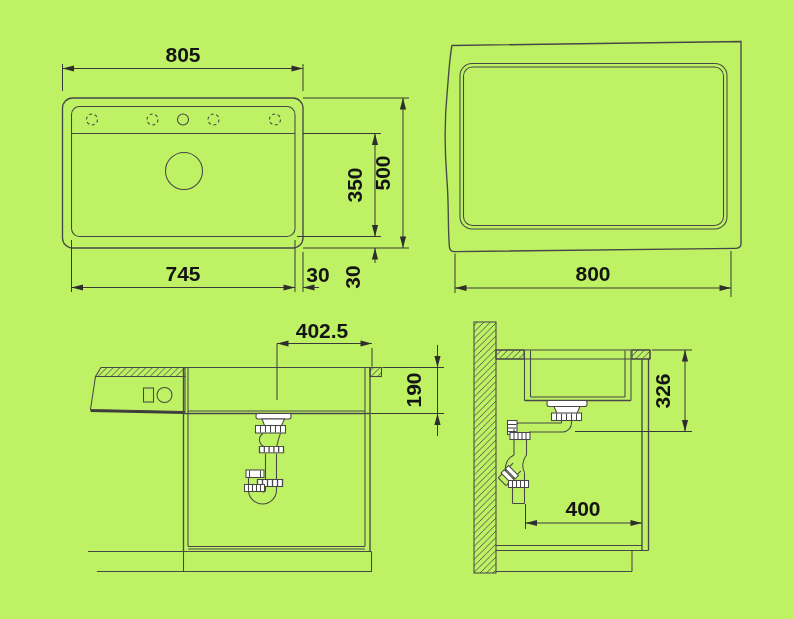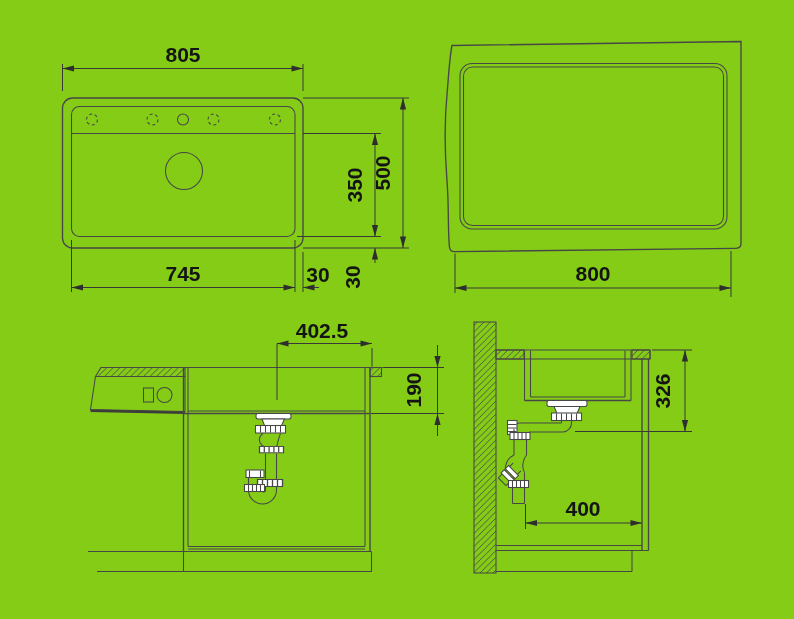--- a/index.html
+++ b/index.html
@@ -1,16 +1,16 @@
 <!DOCTYPE html>
 <html><head>
 <meta charset="utf-8">
 <style>
   html,body{margin:0;padding:0;background:#ffffff;}
-  .sheet{position:relative;width:794px;height:619px;background:#84cc16;overflow:hidden;
+  .sheet{position:relative;width:794px;height:619px;background:#bef264;overflow:hidden;
          font-family:"Liberation Sans",sans-serif;}
   svg{position:absolute;left:0;top:0;}
   
   .g{stroke:#474747;stroke-width:1.35;fill:none;stroke-linecap:butt;}
   .t{stroke:#474747;stroke-width:1.05;fill:none;}
   .d{stroke:#383838;stroke-width:1;fill:none;}
   .w{fill:#ffffff;stroke:#474747;stroke-width:1.05;}
   .h{fill:url(#hatch);stroke:#474747;stroke-width:1.05;}
   text.dim{font-family:"Liberation Sans",sans-serif;font-weight:bold;font-size:21px;
            fill:#141414;text-anchor:middle;}

